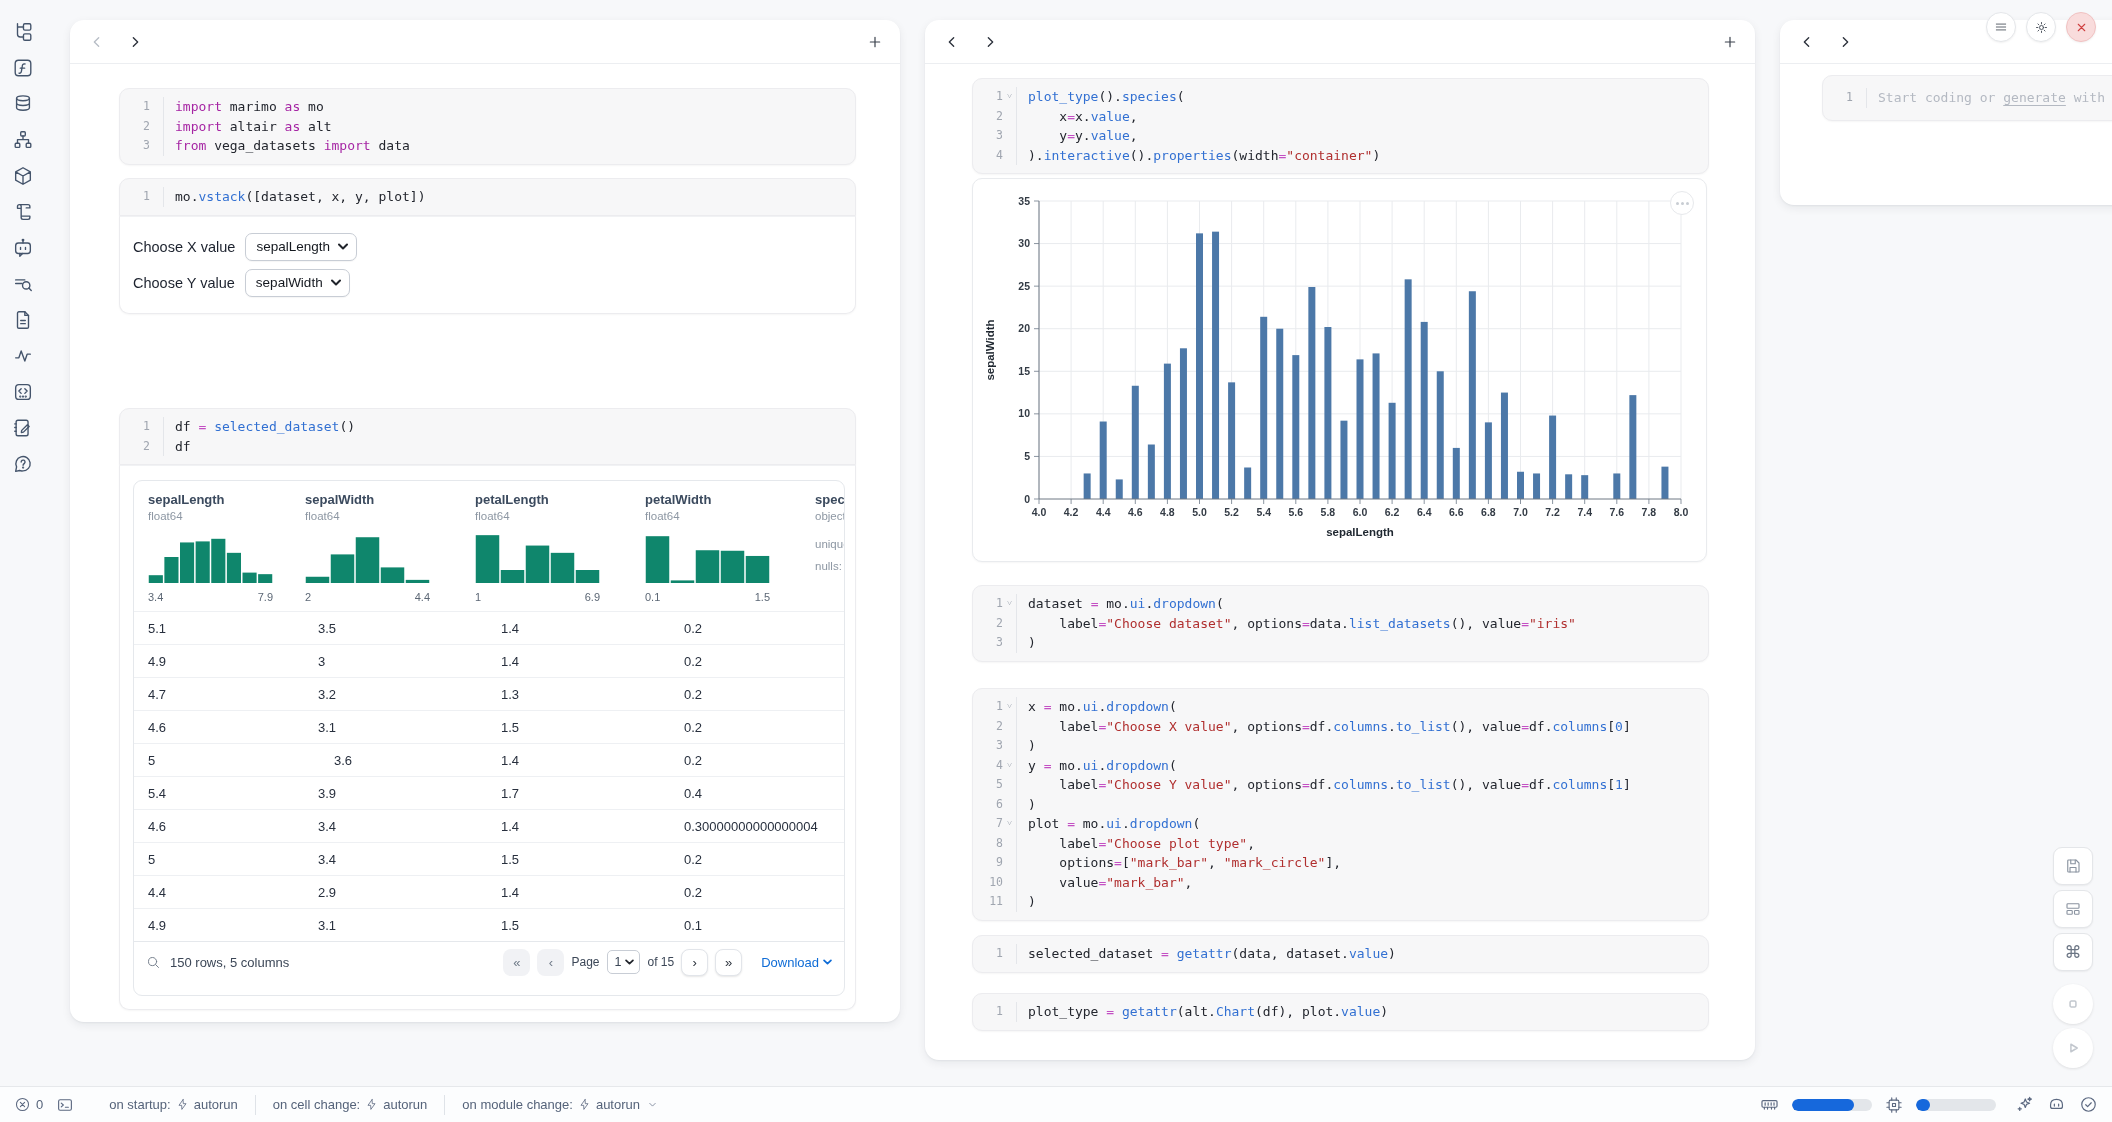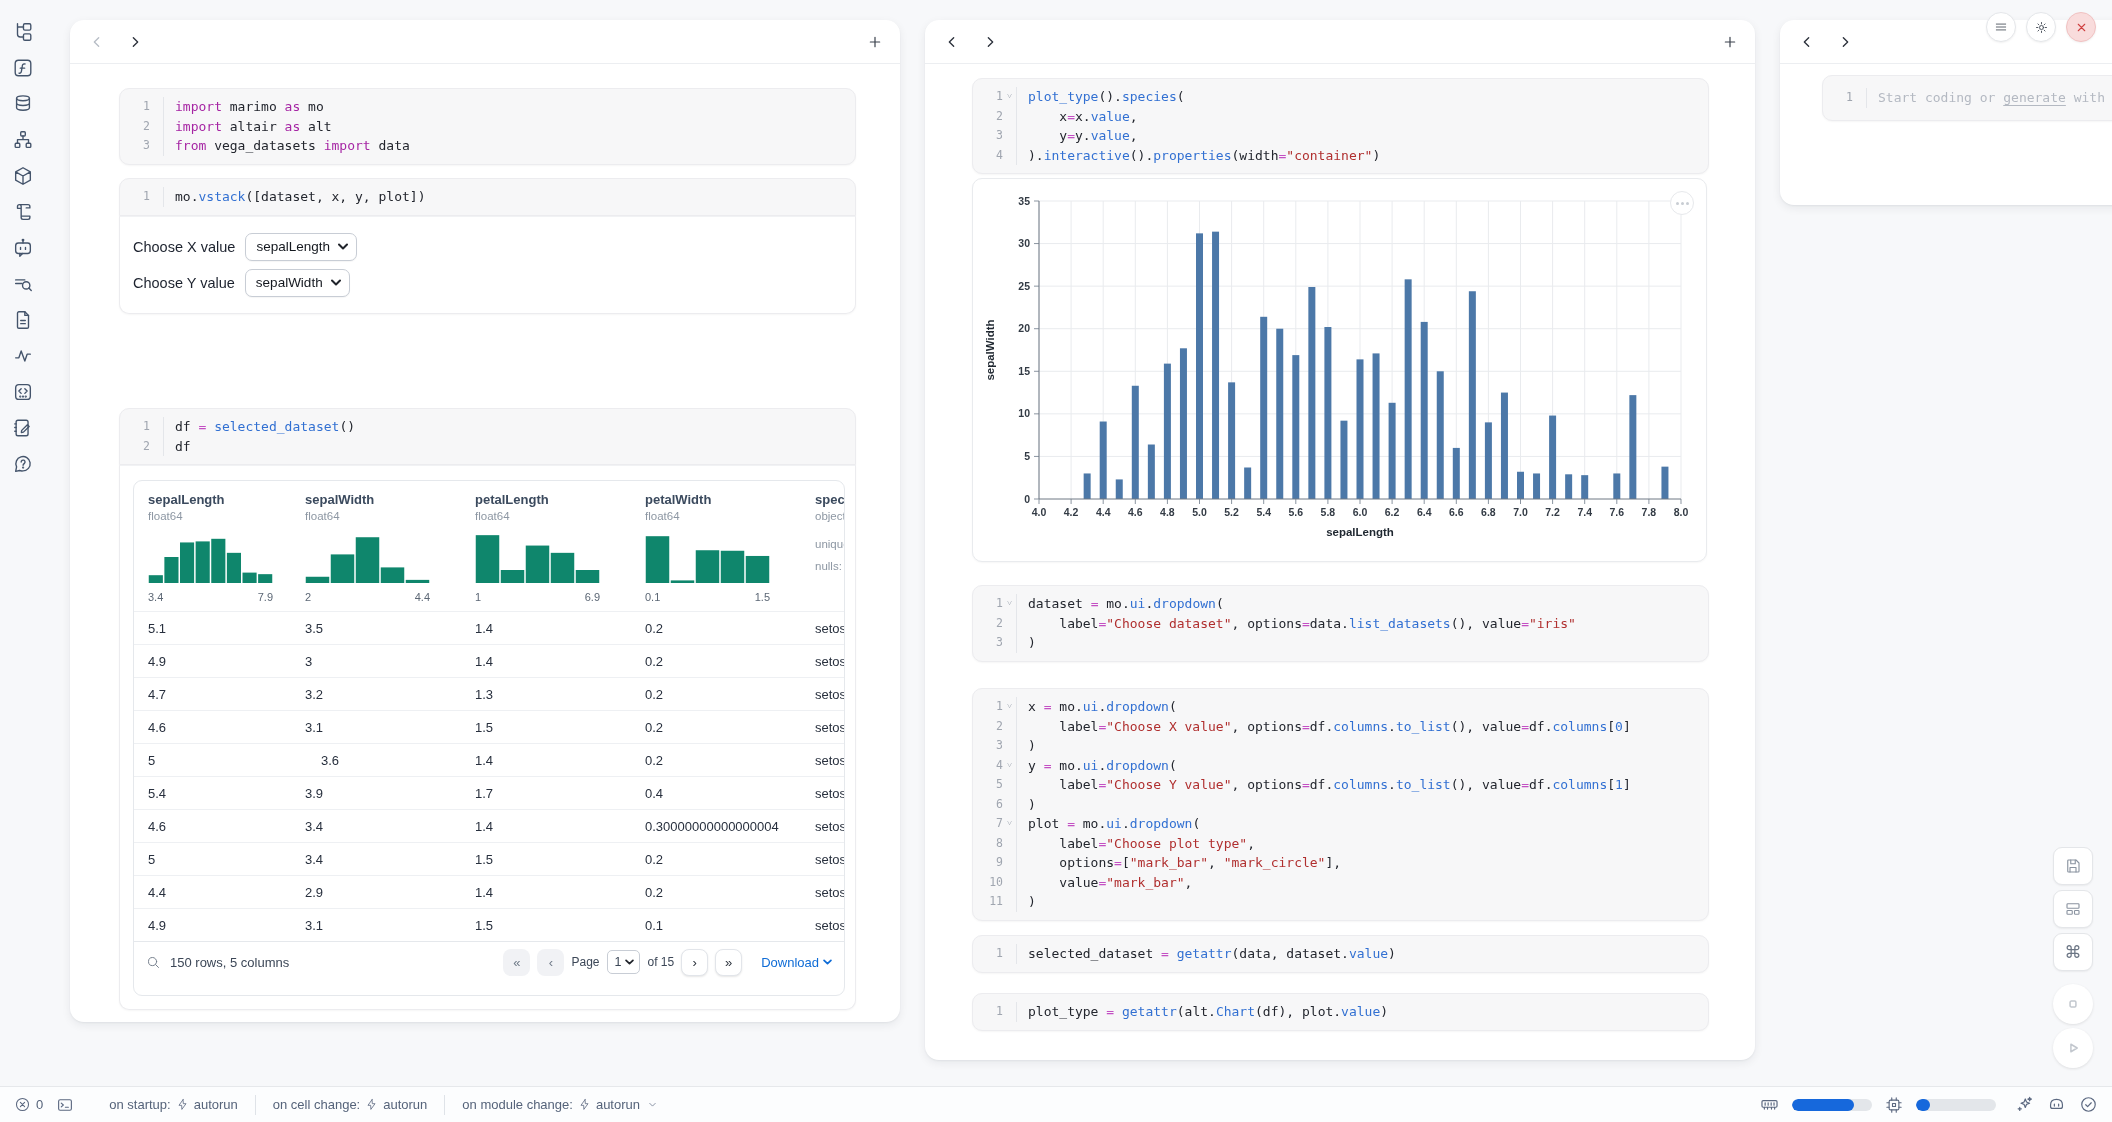--- a/index.html
+++ b/index.html
@@ -36,21 +36,21 @@
   .select { margin-left:10px; height:28px; border:1px solid #c8cdd5; border-radius:7px; display:inline-flex; align-items:center; justify-content:space-between; padding:0 8px 0 10px; font-size:13.5px; color:#14181f; background:#fff; box-shadow:0 1px 1px rgba(0,0,0,.04); }
   .select svg { stroke:#20242b; stroke-width:2; margin-left:8px; }
 
   
   .df { position:absolute; border:1px solid #e5e8ec; border-radius:9px; overflow:hidden; background:#fff; }
   .df-header { display:grid; grid-template-columns:157px 170px 170px 170px 1fr; padding:11px 0 8px 14px; }
   .col-name { font-size:13px; font-weight:bold; color:#3b4a5e; }
   .col-dtype { font-size:11.5px; color:#8d97a3; margin:3px 0 9px; }
   .col-range { display:flex; justify-content:space-between; width:125px; font-size:11px; color:#5c6775; margin-top:4px; }
   .col-extra { font-size:11.5px; color:#8d97a3; line-height:1.9; margin-top:12px; }
-  .df-row { display:grid; grid-template-columns:157px 170px 170px 170px 1fr; height:33px; align-items:center; border-top:1px solid #eef0f3; font-size:13px; color:#28303e; padding-left:14px; }
+  .df-row { display:grid; grid-template-columns:157px 170px 170px 170px 1fr; height:33px; align-items:center; border-top:1px solid #eef0f3; font-size:13px; color:#28303e; padding-left:14px;gap:13px; }
   .df-footer { display:flex; align-items:center; height:41px; border-top:1px solid #e5e8ec; padding:0 12px; font-size:13px; color:#3c4757; }
   .pager { margin-left:auto; display:flex; align-items:center; gap:7px; }
   .pager-btn { width:27px; height:27px; border-radius:8px; display:flex; align-items:center; justify-content:center; font-size:13px; color:#707b89; background:#f1f2f5; }
   .pager-btn.on { background:#fff; border:1px solid #e2e5ea; box-shadow:0 1px 2px rgba(0,0,0,.10); color:#2c333d; }
   .pager-small { font-size:12px; color:#3c4757; }
   .page-select { height:24px; border:1px solid #c8cdd5; border-radius:5px; padding:0 5px 0 7px; font-size:12.5px; display:flex; align-items:center; background:#fff; }
   .page-select svg { stroke:#20242b; stroke-width:2; margin-left:4px; }
   .download { display:flex; align-items:center; color:#0f6cd6; margin-left:12px; }
   .download svg { stroke:#0f6cd6; stroke-width:2; margin-left:4px; }
 

